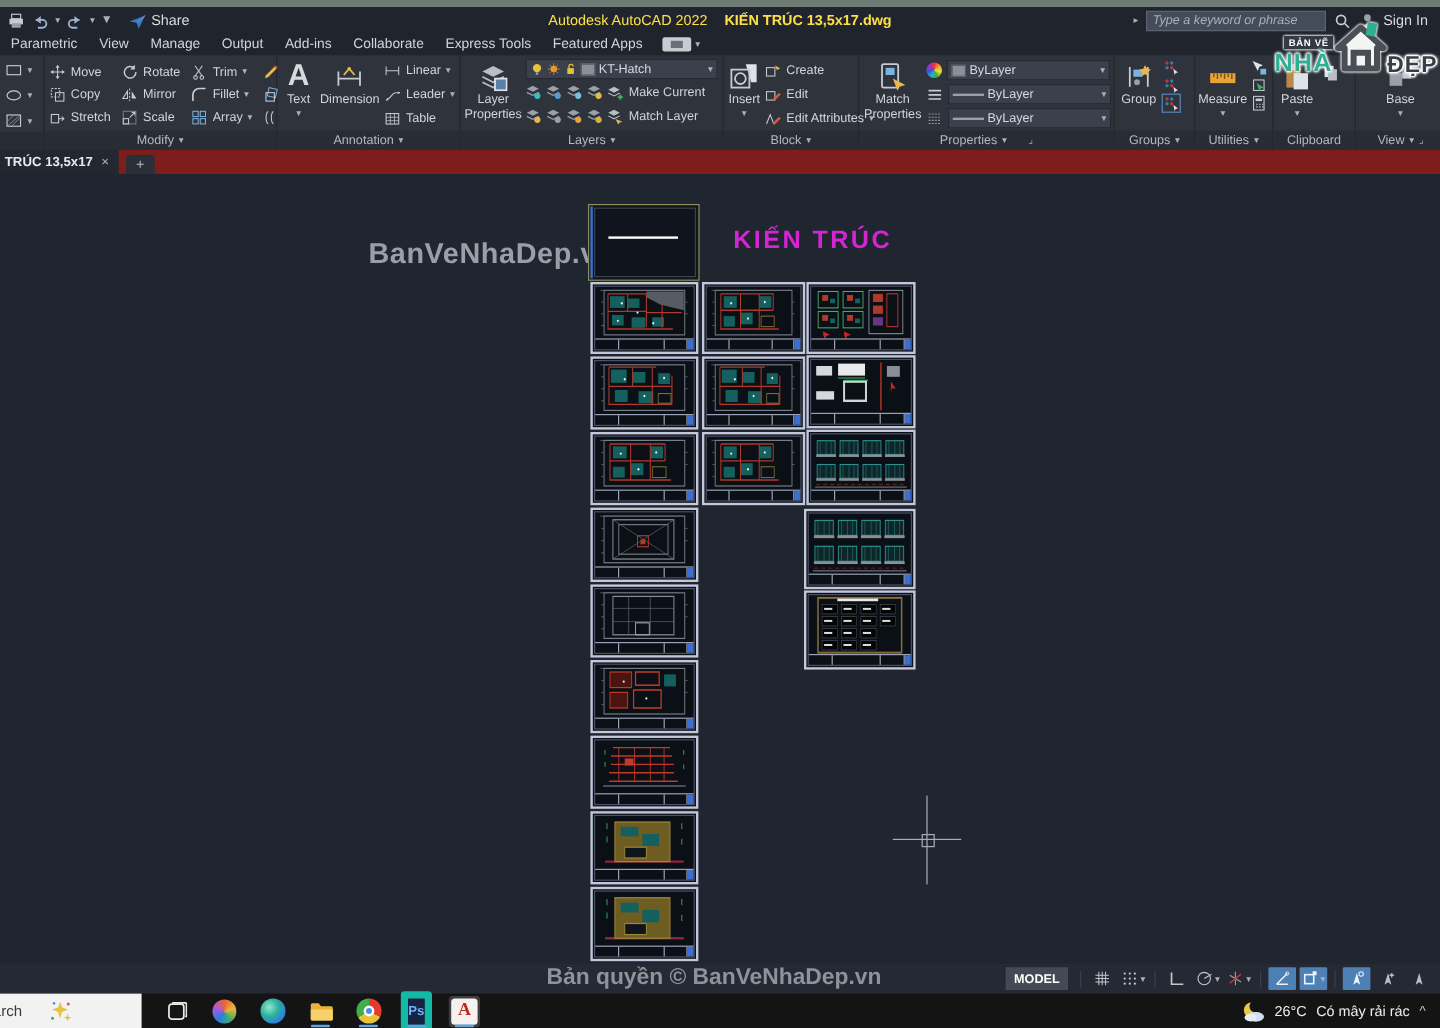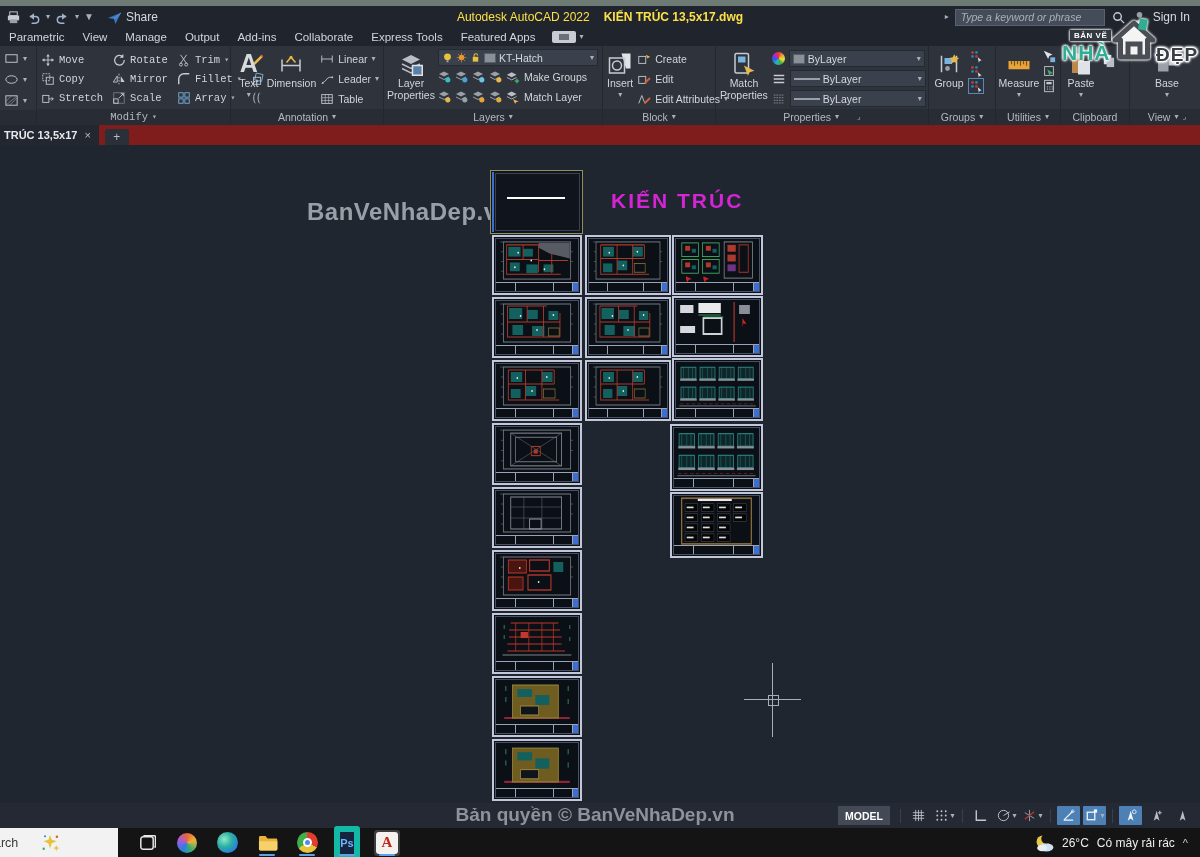--- a/index.html
+++ b/index.html
@@ -202,21 +202,21 @@
               <svg width="15" height="15" viewBox="0 0 16 16">
                 <rect x="2" y="3" width="12" height="10" fill="none" stroke="#c8ccd2"></rect>
                 <path d="M2 13L14 3M2 9l6-6M6 13l8-8" stroke="#8a8f98" stroke-width=".8"></path>
               </svg>
             </span>
             <span class="dd">▾</span>
           </span>
         </div>
       <div class="panel-title"></div>
     </div>
-    <div class="panel" style="width:193px;font-family:Liberation Mono, monospace;">
+    <div class="panel" style="width:193px;">
       <div class="panel-body">
           <div class="mod-grid" id="modify-grid">
             <span class="mitem">
               <span class="ic">
                 <svg width="14" height="14" viewBox="0 0 16 16">
                   <path d="M8 1l2 3H6zM8 15l-2-3h4zM1 8l3-2v4zM15 8l-3 2V6z" fill="#c8ccd2"></path>
                   <path d="M8 3.5v9M3.5 8h9" stroke="#c8ccd2"></path>
                 </svg>
               </span>
               <span>Move</span>
@@ -455,21 +455,21 @@
                 </svg>
               </span>
               <span class="mitem">
                 <span class="ic">
                   <svg width="14" height="14" viewBox="0 0 16 16">
                     <path d="M1 5.5l5.5-2.8L12 5.5 6.5 8.3z" fill="#b9bec6"></path>
                     <path d="M1 8.5l5.5 2.8L12 8.5" fill="none" stroke="#b9bec6"></path>
                     <path d="M12.5 10v5M10 12.5h5" stroke="#3fae6b" stroke-width="1.8"></path>
                   </svg>
                 </span>
-                <span>Make Groups</span>
+                <span>Make Current</span>
               </span>
             </div>
           <div class="srow" id="layers-row3">
               <span class="mini">
                 <svg width="13" height="13" viewBox="0 0 13 13">
                   <path d="M1 4l5-2.5L11 4 6 6.5z" fill="#9aa0a8"></path>
                   <path d="M1 7l5 2.5L11 7" stroke="#9aa0a8" fill="none"></path>
                   <circle cx="9.8" cy="9.8" r="2.6" fill="#e8b84b"></circle>
                 </svg>
               </span>

